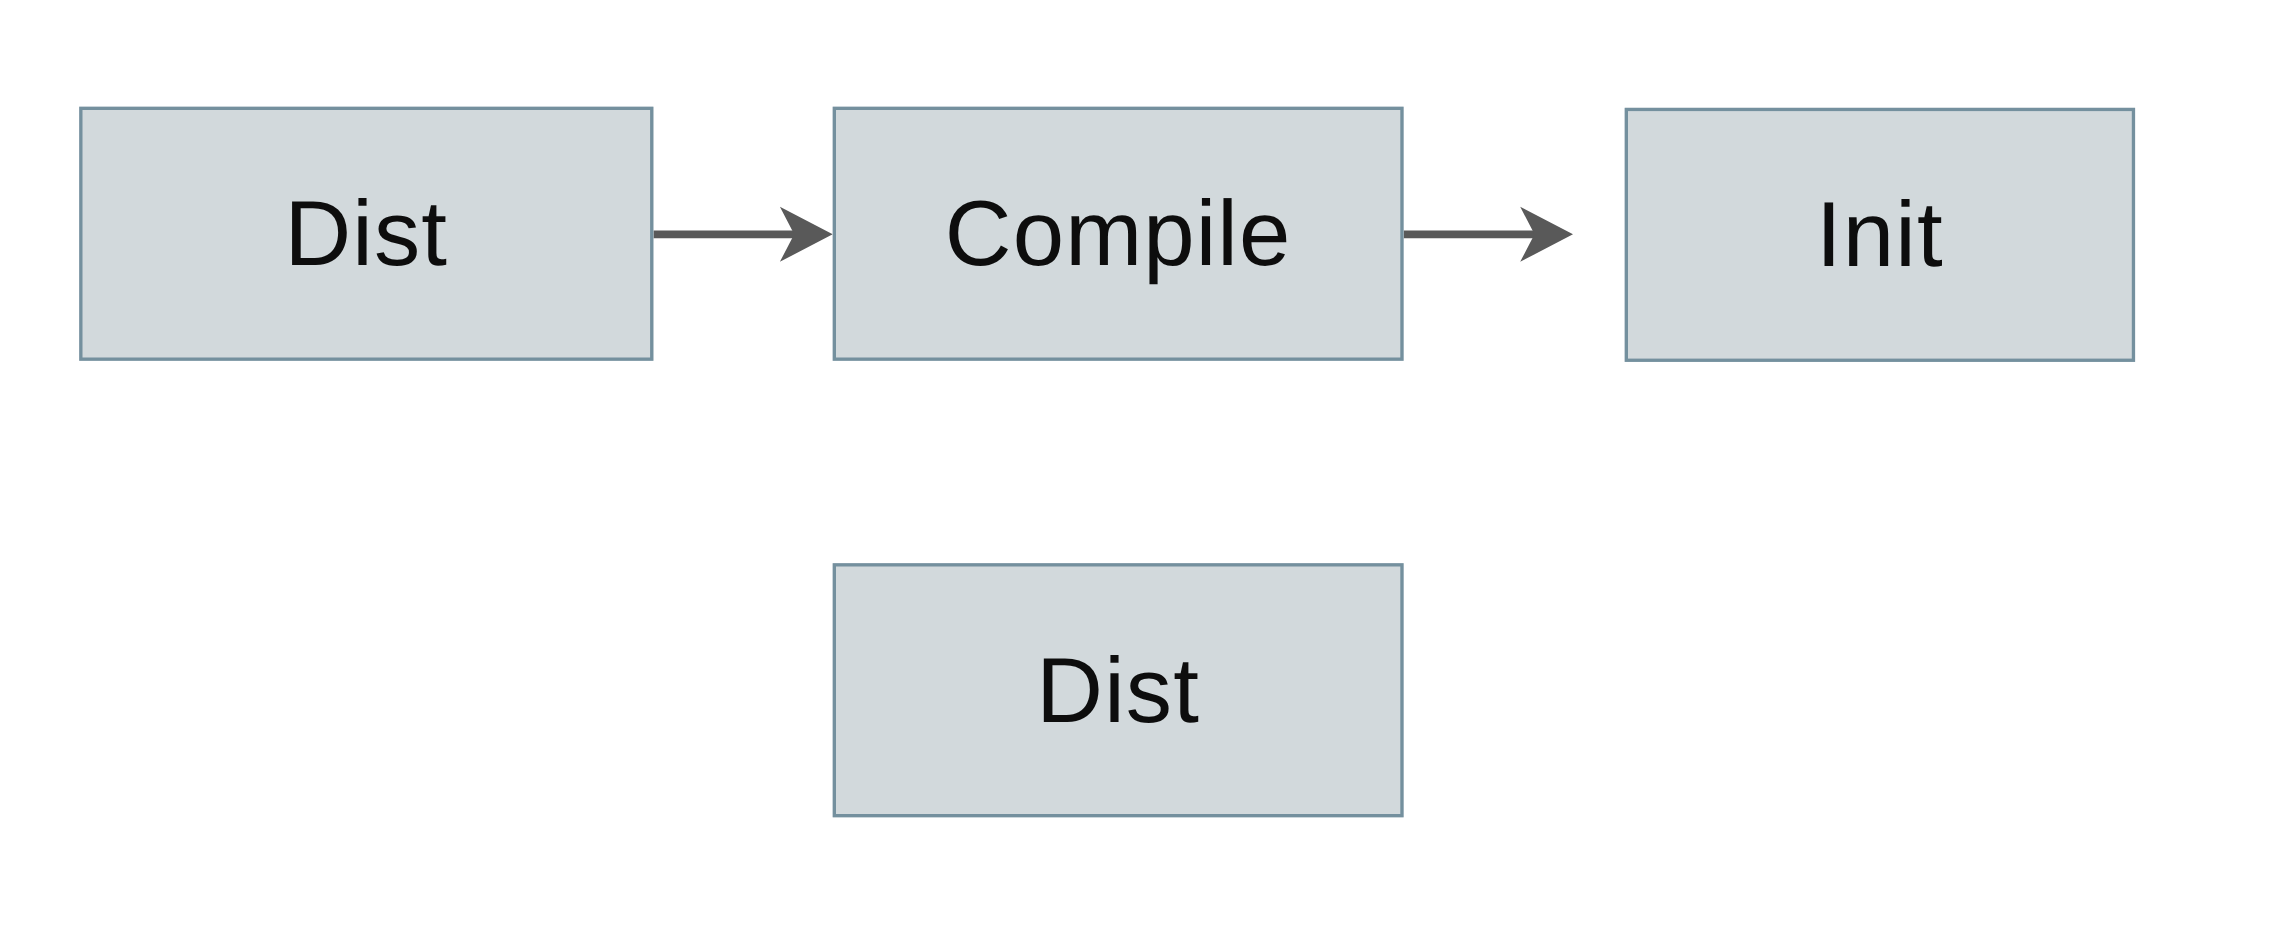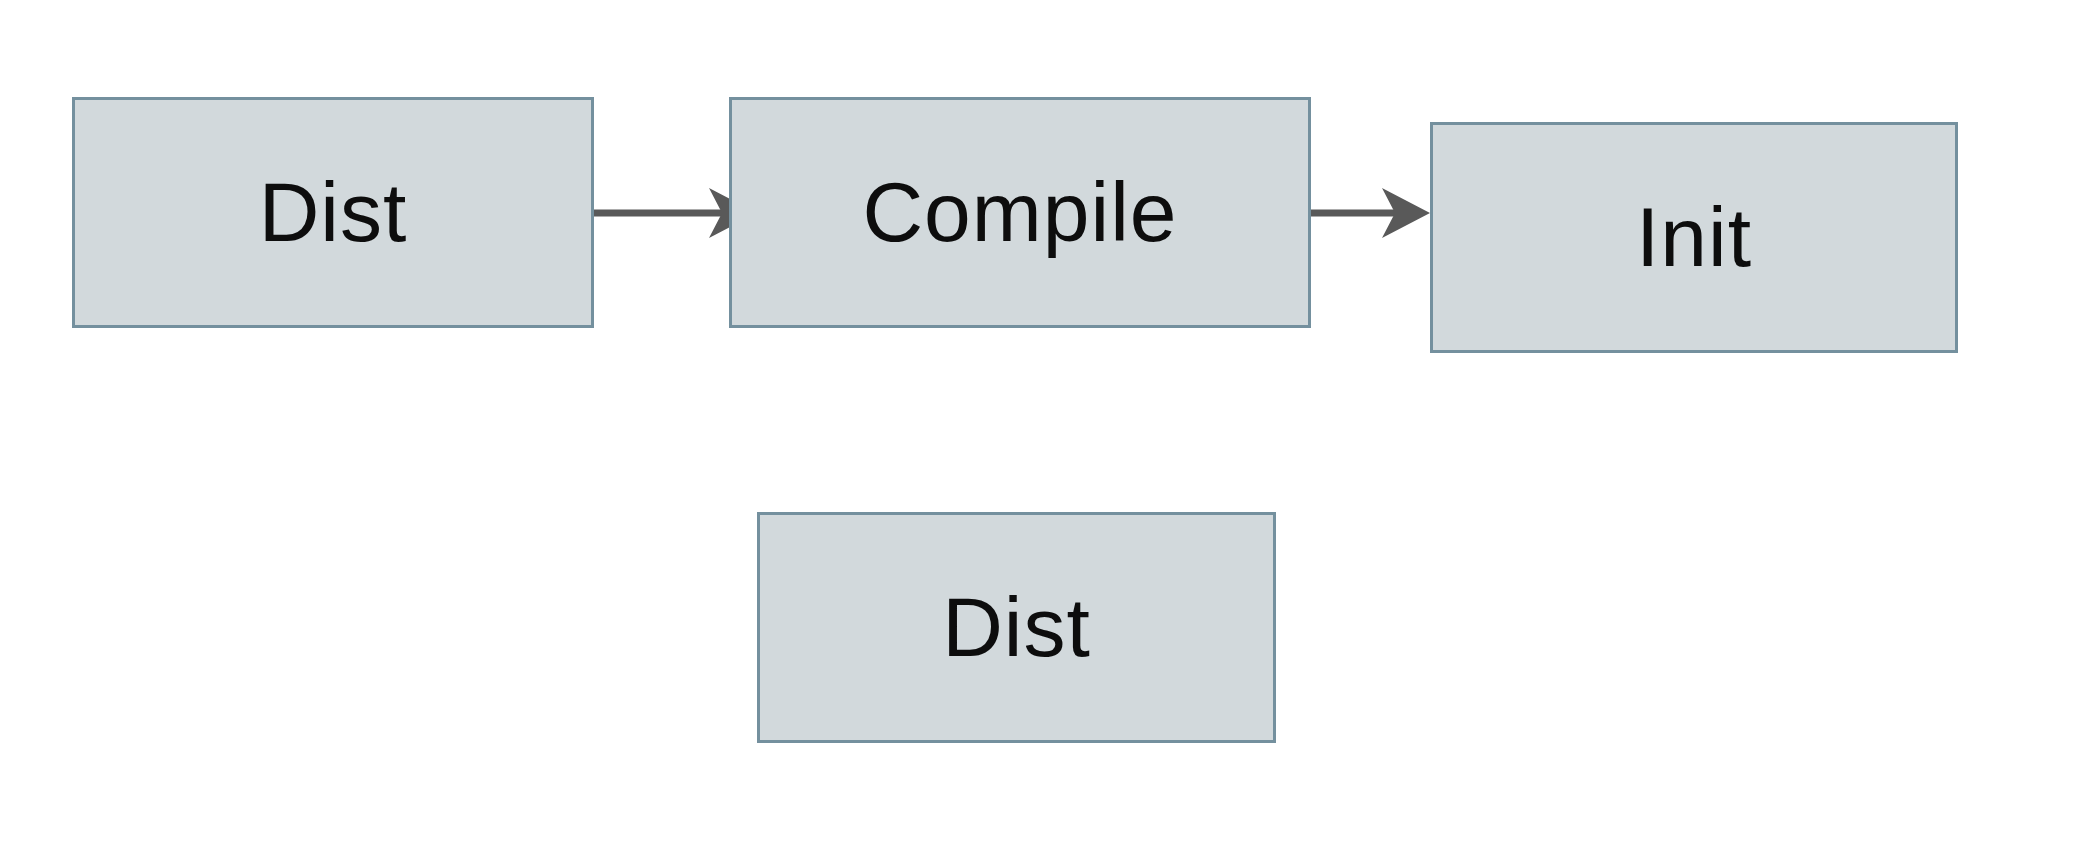--- a/index.html
+++ b/index.html
@@ -26,22 +26,22 @@
   }
   .node-label {
     font-size: 84px;
     font-weight: 400;
     color: var(--text-color, #0d0d0d);
     letter-spacing: 1px;
     user-select: none;
   }
   
   .node-dist    { left: 72px;   top: 97px;  width: 522px; height: 231px; }
-  .node-compile { left: 729px;  top: 97px;  width: 582px; height: 231px; }
-  .node-init    { left: 1430px; top: 98px;  width: 528px; height: 231px; margin-top: 24px; }
+  .node-compile { left: 757px;  top: 97px;  width: 519px; height: 231px; }
+  .node-init    { left: 1477px; top: 98px;  width: 464px; height: 231px; }
   .node-clean   { left: 757px;  top: 512px; width: 519px; height: 231px; }
 
   .edges-layer {
     position: absolute;
     left: 0; top: 0;
     width: 2078px;
     height: 848px;
     pointer-events: none;
   }
   .edge-line {

